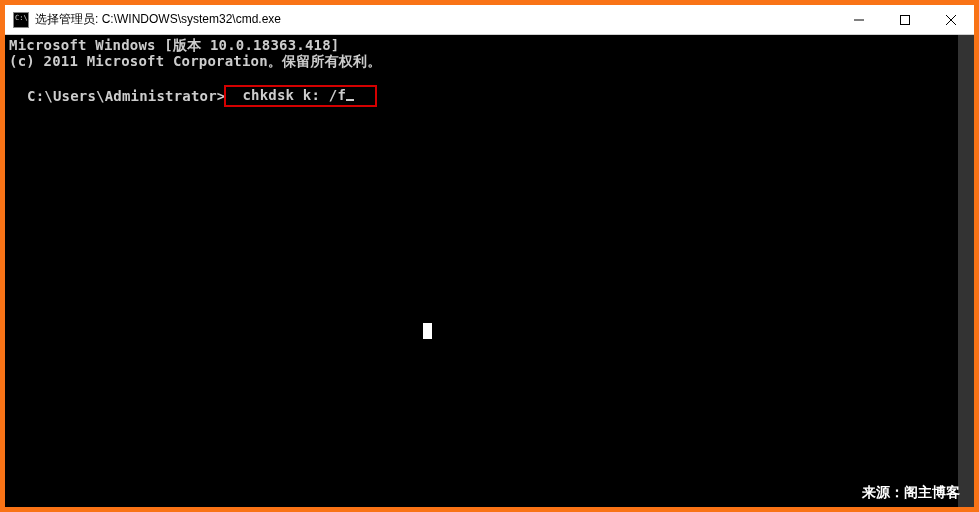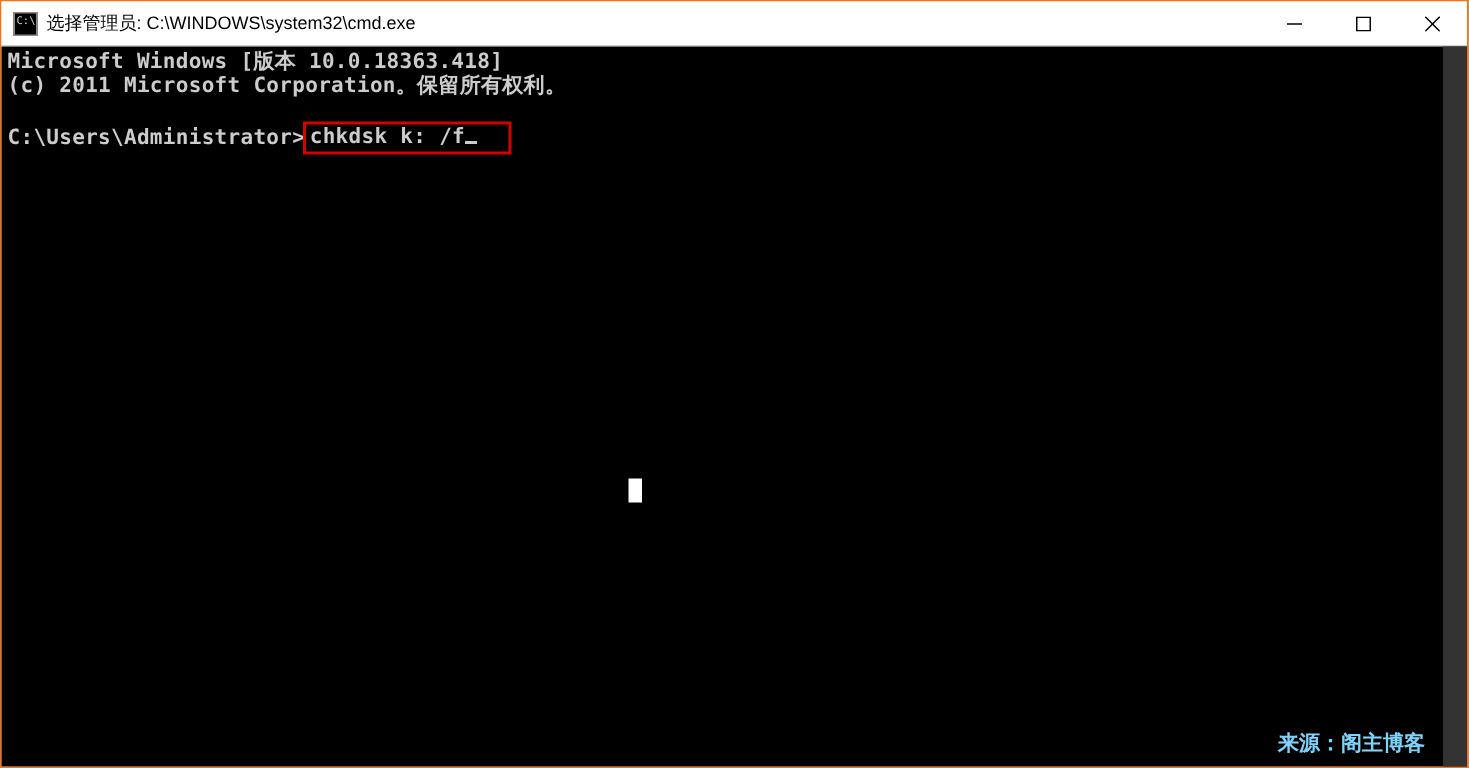--- a/index.html
+++ b/index.html
@@ -12,21 +12,21 @@
       height: 512px;
       font-family: "Segoe UI", Tahoma, sans-serif;
       background: #fff;
       overflow: hidden;
       position: relative;
     }
     .window {
       width: 979px;
       height: 512px;
       background: #fff;
-      border: 1px solid #f97316;
+      border: 5px solid #f97316;
       display: flex;
       flex-direction: column;
     }
     .titlebar {
       height: 30px;
       background: #fff;
       display: flex;
       align-items: center;
       border-bottom: 1px solid #d0d0d0;
     }
@@ -83,24 +83,25 @@
       overflow: hidden;
       font-weight: bold;
     }
     .terminal-line {
       white-space: pre;
       letter-spacing: 0.2px;
     }
     .prompt-line {
       display: flex;
       align-items: center;
+      margin-left: 18px;
     }
     .highlight-box {
       border: 2px solid #d40000;
-      padding: 0 4px 2px 2px;
+      padding: 0 4px 2px 16px;
       display: inline-block;
       margin-left: -1px;
     }
     .cursor {
       display: inline-block;
       width: 8px;
       height: 2px;
       background: #ccc;
       vertical-align: baseline;
       margin-bottom: -1px;
@@ -125,22 +126,22 @@
       position: absolute;
       right: 0;
       top: 0;
       width: 16px;
       height: 100%;
       background: #333;
     }
     .watermark {
       position: absolute;
       bottom: 6px;
-      right: 28px;
-      color: #7dd3fc;
+      right: 14px;
+      color: #ffffff;
       font-size: 14px;
       font-family: "SimSun", serif;
     }
   </style>
 </head>
 <body>
 
 <div class="window">
   <div class="titlebar">
     <div class="titlebar-icon"></div>

